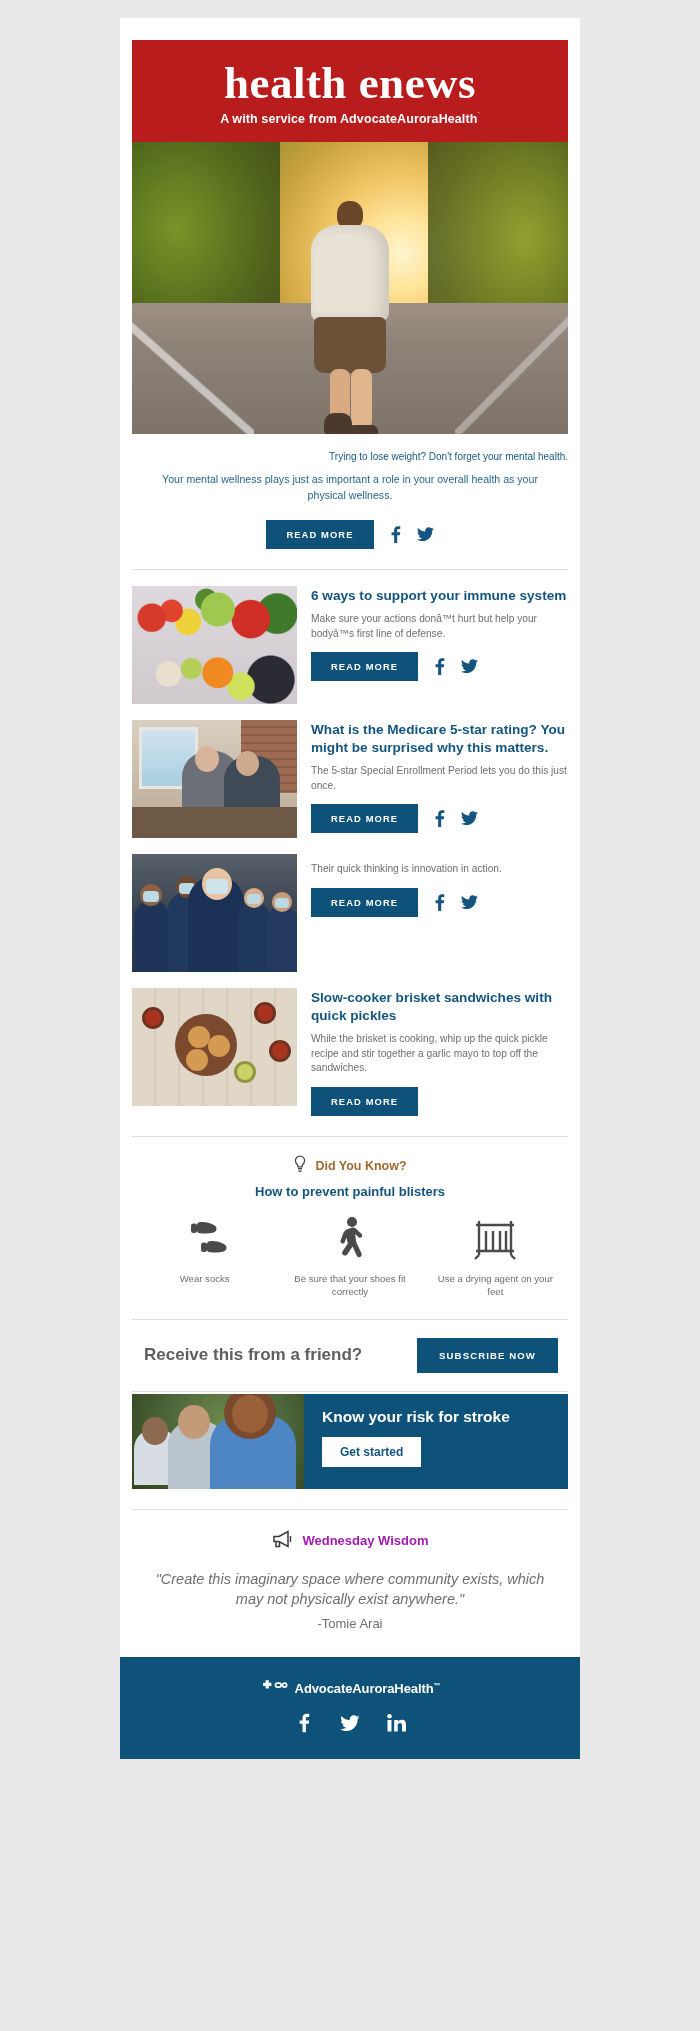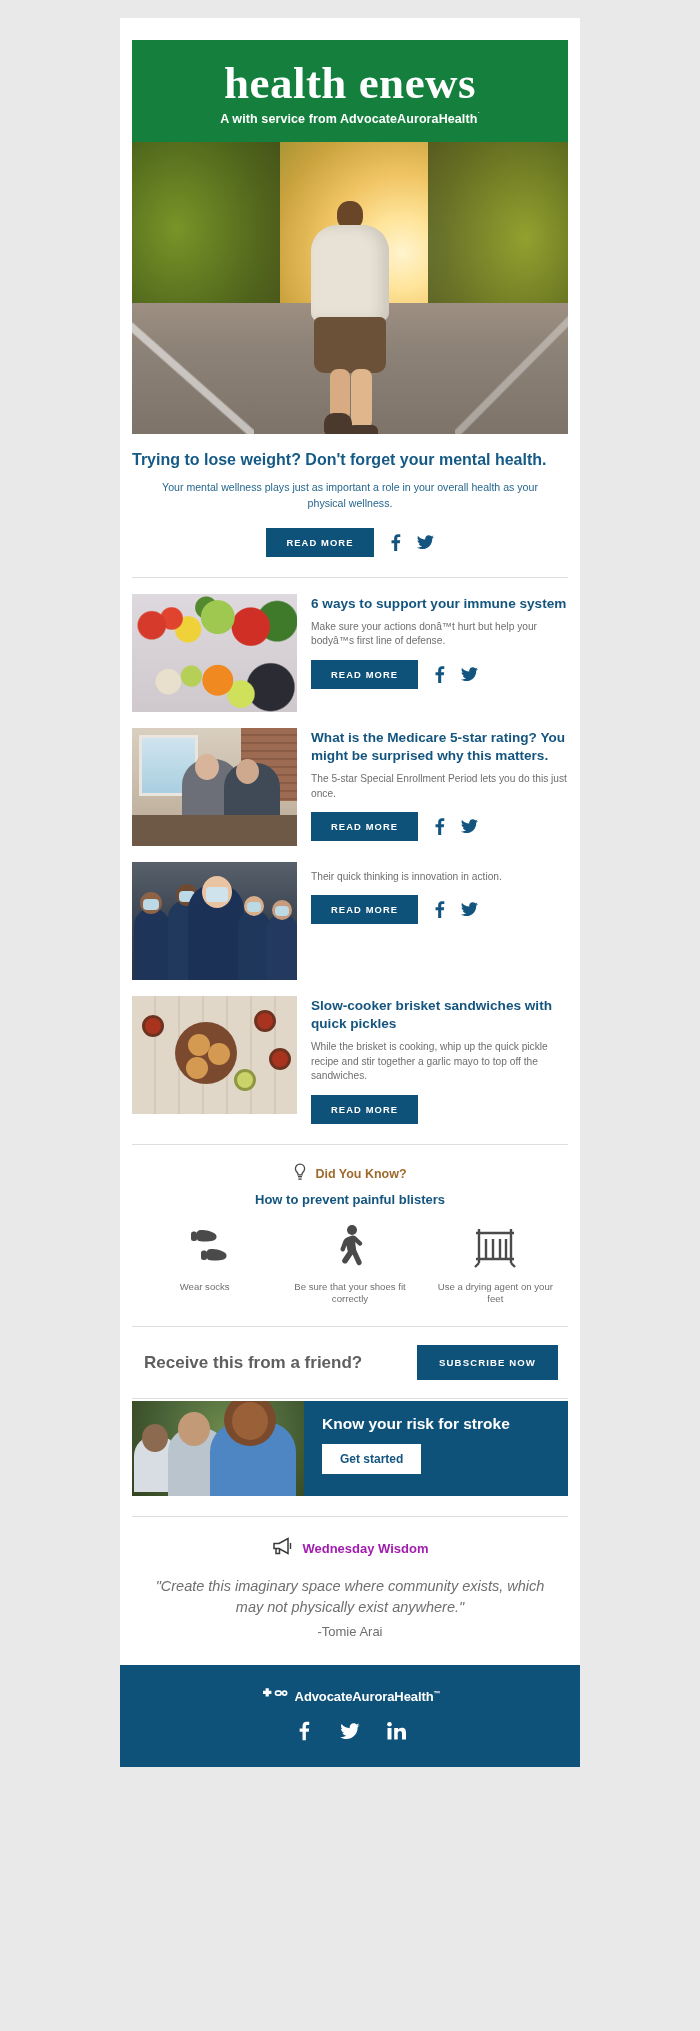--- a/index.html
+++ b/index.html
@@ -12,21 +12,21 @@
   .email-wrap {
     width: 460px;
     margin: 18px auto 0 auto;
     background: #ffffff;
     padding: 22px 0 0 0;
   }
   .inner { width: 436px; margin: 0 auto; }
 
   
   .masthead {
-    background: #15803d;
+    background: #b91c1c;
     padding: 20px 0 16px 0;
     text-align: center;
   }
   .masthead-title {
     font-family: "Liberation Serif", serif;
     color: #ffffff;
     font-size: 45px;
     font-weight: bold;
     letter-spacing: 0.5px;
     line-height: 1.05;
@@ -86,23 +86,23 @@
   .hero-img .w-head { position:absolute; left:50%; transform:translateX(-50%); top:0; width:26px; height:28px; background:#6a4628; border-radius:46% 46% 40% 40%; }
   .hero-img .w-shirt { position:absolute; left:50%; transform:translateX(-50%); top:24px; width:78px; height:96px; background:#e8e2d6; border-radius:26px 26px 8px 8px; box-shadow: inset -8px 0 14px rgba(0,0,0,.12); }
   .hero-img .w-shorts { position:absolute; left:50%; transform:translateX(-50%); top:116px; width:72px; height:56px; background:#6b5137; border-radius:6px 6px 10px 10px; }
   .hero-img .w-leg-l { position:absolute; left:24px; top:168px; width:20px; height:52px; background:#d8ab82; border-radius:8px; }
   .hero-img .w-leg-r { position:absolute; right:22px; top:168px; width:21px; height:60px; background:#e0b68d; border-radius:8px; }
   .hero-img .w-shoe-l { position:absolute; left:18px; top:212px; width:28px; height:22px; background:#4a392c; border-radius:10px 10px 5px 5px; }
   .hero-img .w-shoe-r { position:absolute; right:16px; top:224px; width:30px; height:16px; background:#4a392c; border-radius:6px; }
 
   .hero-title {
     color: #155a86;
-    font-size: 16px;
-    font-weight: bold;
-    text-align: left;
+    font-size: 10px;
+    font-weight: normal;
+    text-align: right;
     margin: 16px 0 0 0;
     line-height: 1.3;
   }
   .hero-desc {
     color: #27678e;
     font-size: 10.6px;
     text-align: center;
     margin: 9px 26px 0 26px;
     line-height: 1.45;
   }

